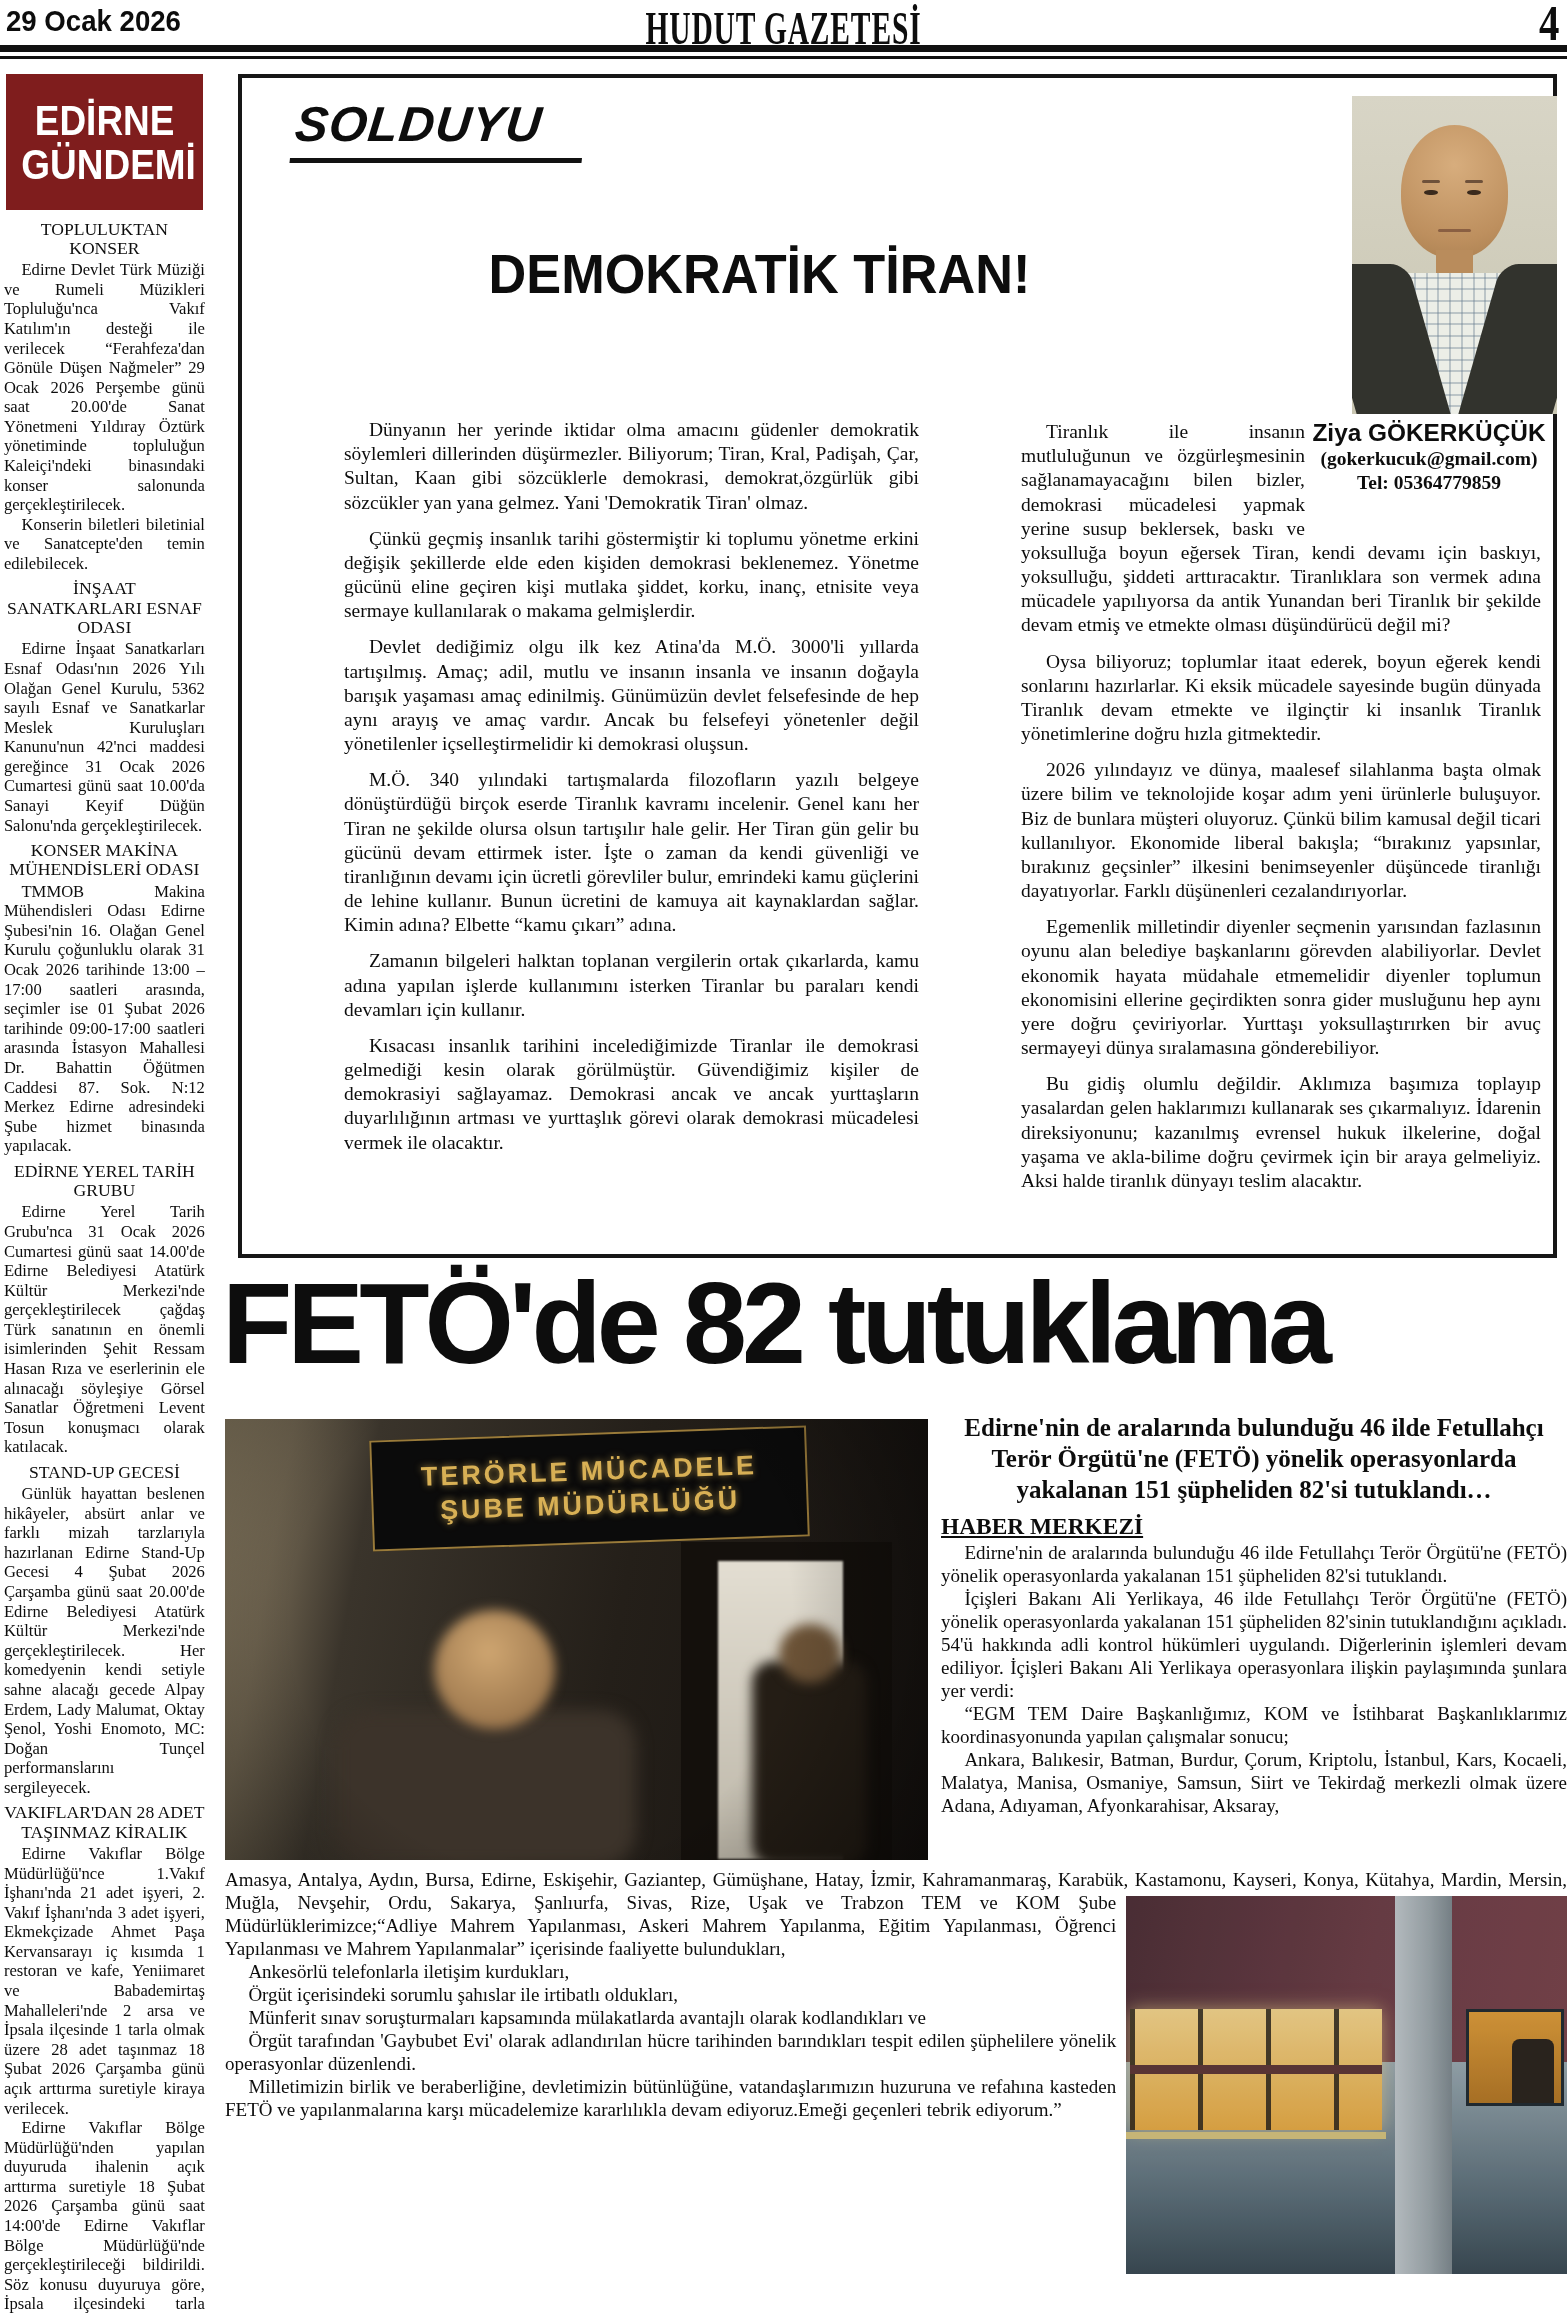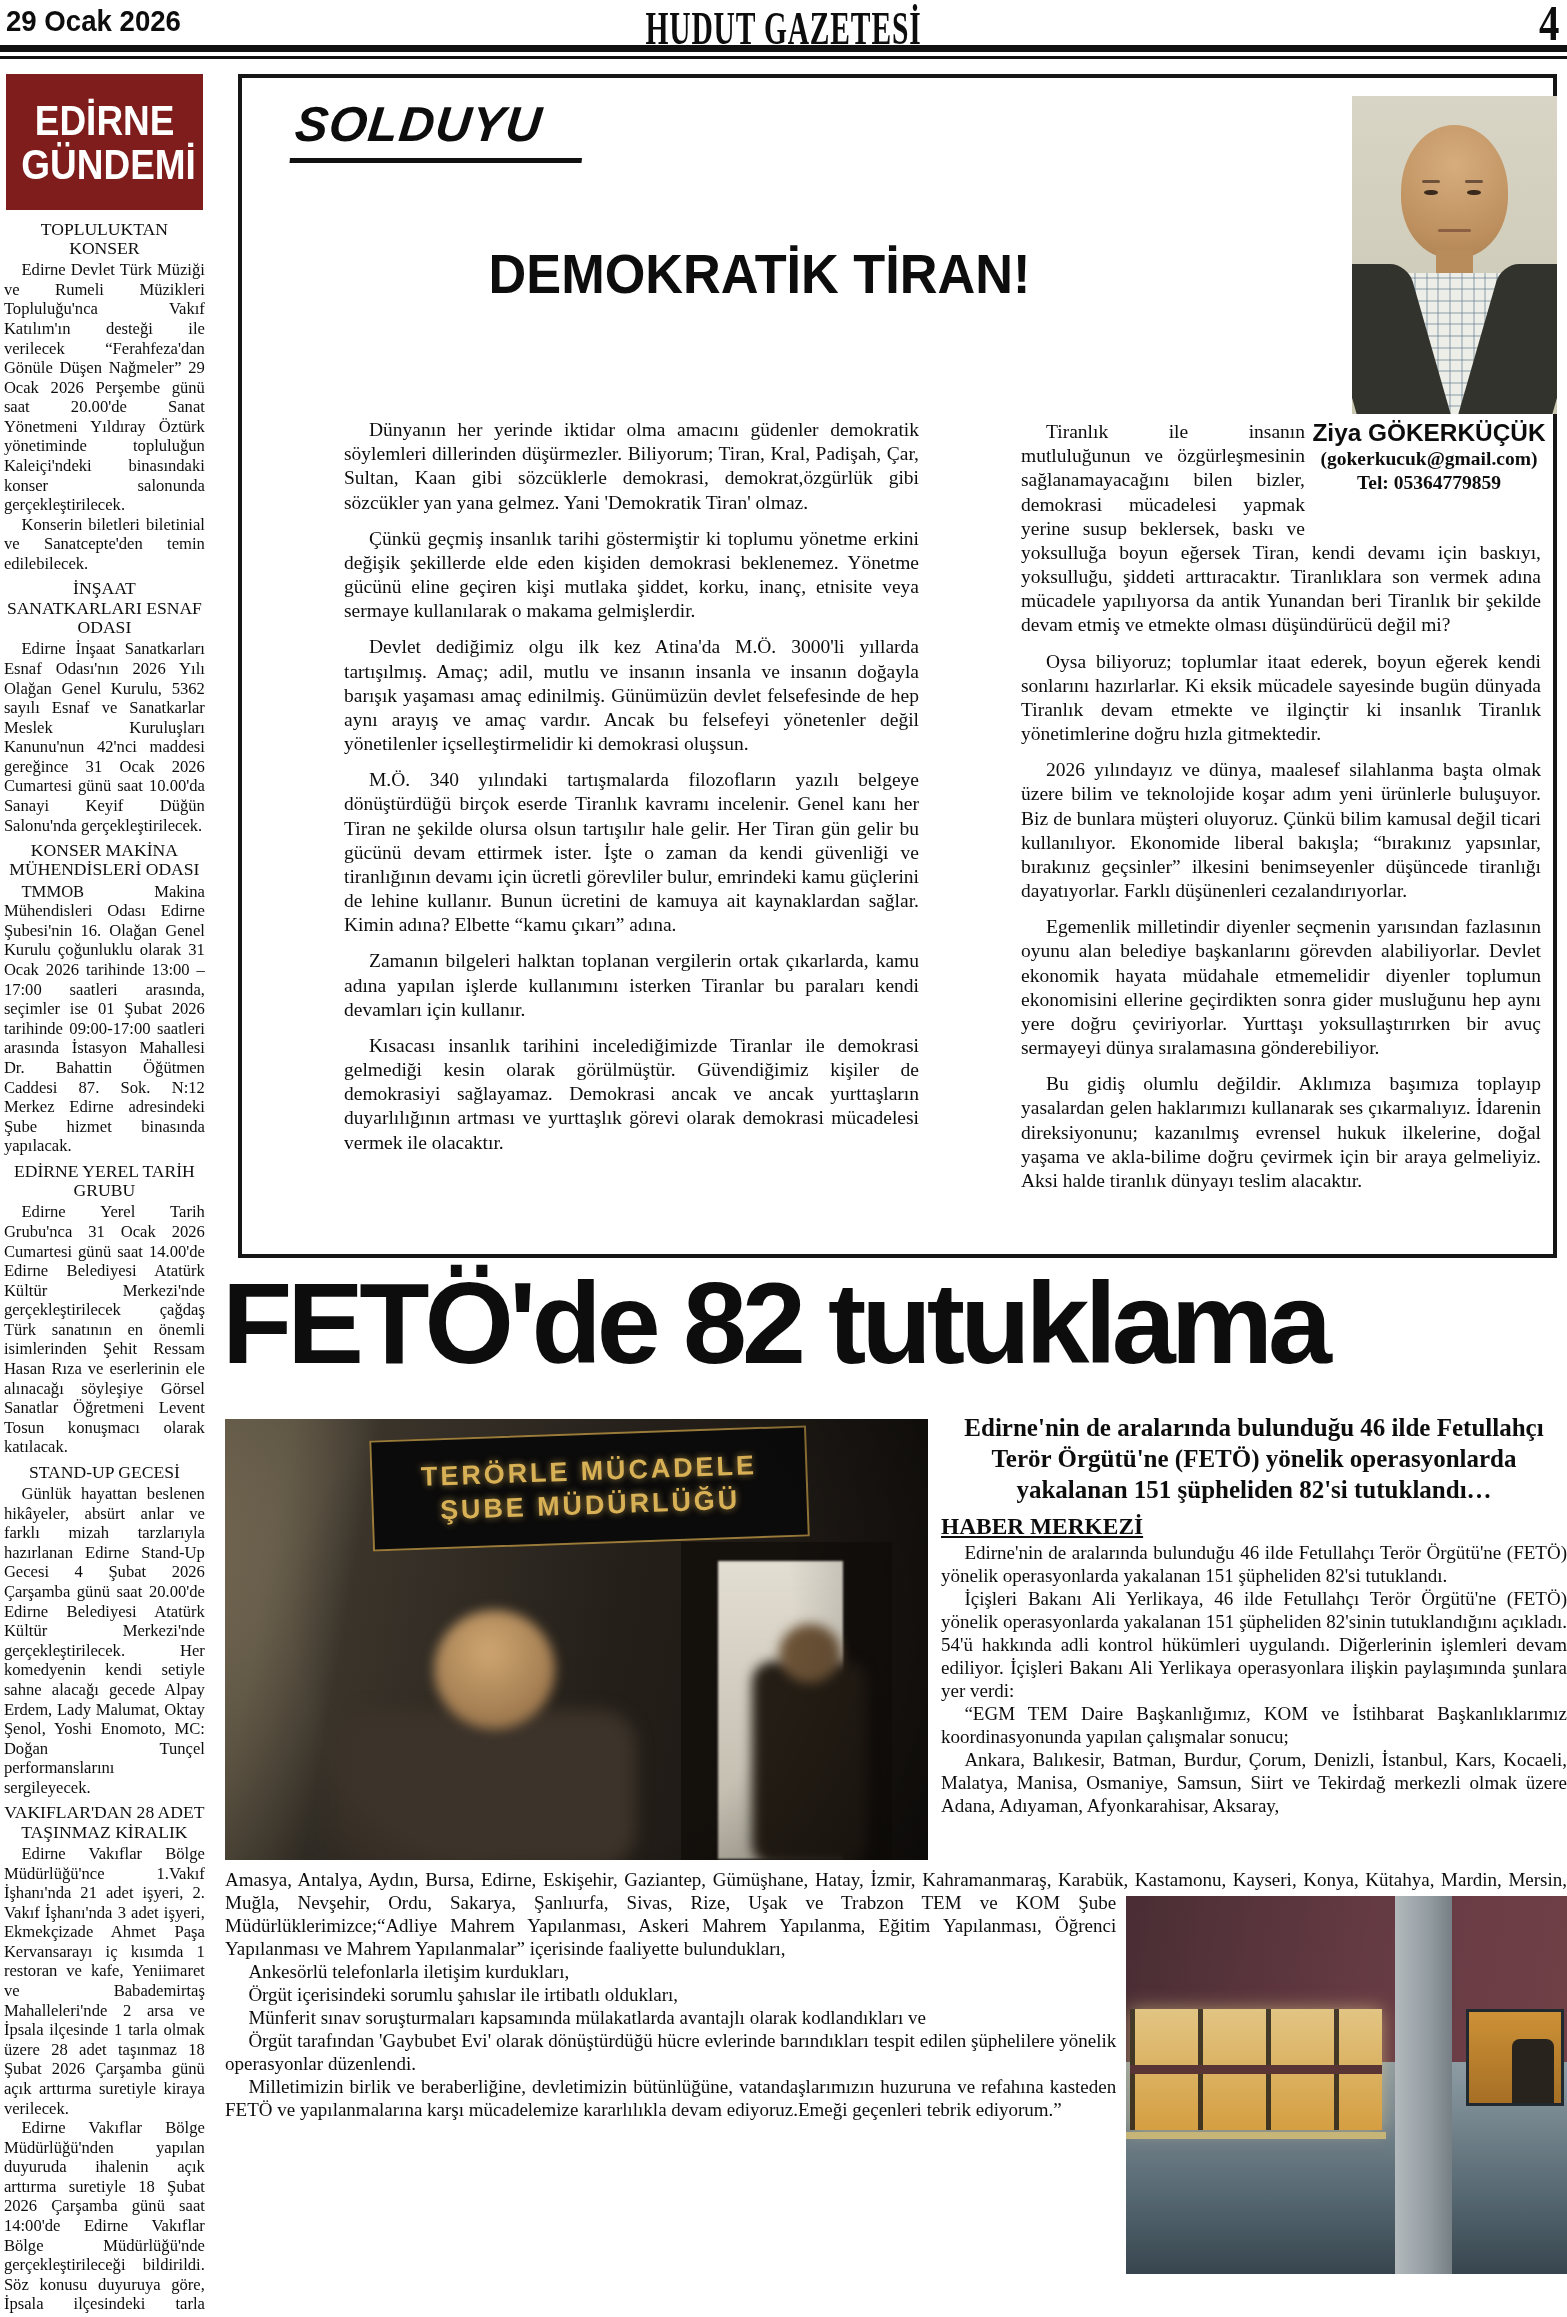--- a/index.html
+++ b/index.html
@@ -205,21 +205,21 @@
     <div class="vign"></div>
   </div>
 
   <div class="abs fcol">
     <p class="fsub">Edirne'nin de aralarında bulunduğu 46 ilde Fetullahçı Terör Örgütü'ne (FETÖ) yönelik operasyonlarda yakalanan 151 şüpheliden 82'si tutuklandı…</p>
     <div class="fkick">HABER MERKEZİ</div>
     <div>
         <p class="body">Edirne'nin de aralarında bulunduğu 46 ilde Fetullahçı Terör Örgütü'ne (FETÖ) yönelik operasyonlarda yakalanan 151 şüpheliden 82'si tutuklandı.</p>
         <p class="body">İçişleri Bakanı Ali Yerlikaya, 46 ilde Fetullahçı Terör Örgütü'ne (FETÖ) yönelik operasyonlarda yakalanan 151 şüpheliden 82'sinin tutuklandığını açıkladı. 54'ü hakkında adli kontrol hükümleri uygulandı. Diğerlerinin işlemleri devam ediliyor. İçişleri Bakanı Ali Yerlikaya operasyonlara ilişkin paylaşımında şunlara yer verdi:</p>
         <p class="body">“EGM TEM Daire Başkanlığımız, KOM ve İstihbarat Başkanlıklarımız koordinasyonunda yapılan çalışmalar sonucu;</p>
-        <p class="body">Ankara, Balıkesir, Batman, Burdur, Çorum, Denizli, İstanbul, Kars, Kocaeli, Malatya, Manisa, Osmaniye, Samsun, Siirt ve Tekirdağ merkezli olmak üzere Adana, Adıyaman, Afyonkarahisar, Aksaray,</p>
+        <p class="body">Ankara, Balıkesir, Batman, Burdur, Çorum, Kriptolu, İstanbul, Kars, Kocaeli, Malatya, Manisa, Osmaniye, Samsun, Siirt ve Tekirdağ merkezli olmak üzere Adana, Adıyaman, Afyonkarahisar, Aksaray,</p>
       </div>
   </div>
 
   <div class="abs fcont">
     <p class="noind"><span>Amasya, Antalya, Aydın, Bursa, Edirne, Eskişehir, Gaziantep, Gümüşhane, Hatay, İzmir, Kahramanmaraş, Karabük, Kastamonu, Kayseri, Konya, </span><span class="photo2">
         <span class="p2-wall"></span>
         <span class="p2-ground"></span>
         <span class="p2-doors"></span>
         <span class="p2-pillar"></span>
         <span class="p2-window">
@@ -241,18 +241,18 @@
           
           
           
           
         </span>
         <span class="p2-tint"></span>
       </span><span>Kütahya, Mardin, Mersin, Muğla, Nevşehir, Ordu, Sakarya, Şanlıurfa, Sivas, Rize, Uşak ve Trabzon TEM ve KOM Şube Müdürlüklerimizce;“Adliye Mahrem Yapılanması, Askeri Mahrem Yapılanma, Eğitim Yapılanması, Öğrenci Yapılanması ve Mahrem Yapılanmalar” içerisinde faaliyette bulundukları,</span></p>
       <p>Ankesörlü telefonlarla iletişim kurdukları,</p>
       <p>Örgüt içerisindeki sorumlu şahıslar ile irtibatlı oldukları,</p>
       <p>Münferit sınav soruşturmaları kapsamında mülakatlarda avantajlı olarak kodlandıkları ve</p>
-      <p>Örgüt tarafından 'Gaybubet Evi' olarak dönüştürdüğü hücre evlerinde barındıkları tespit edilen şüphelilere yönelik operasyonlar düzenlendi.</p>
+      <p>Örgüt tarafından 'Gaybubet Evi' olarak adlandırılan hücre tarihinden barındıkları tespit edilen şüphelilere yönelik operasyonlar düzenlendi.</p>
       <p>Milletimizin birlik ve beraberliğine, devletimizin bütünlüğüne, vatandaşlarımızın huzuruna ve refahına kasteden FETÖ ve yapılanmalarına karşı mücadelemize kararlılıkla devam ediyoruz.Emeği geçenleri tebrik ediyorum.”</p>
     </div>
 
 </div>
 
 
 </body></html>

